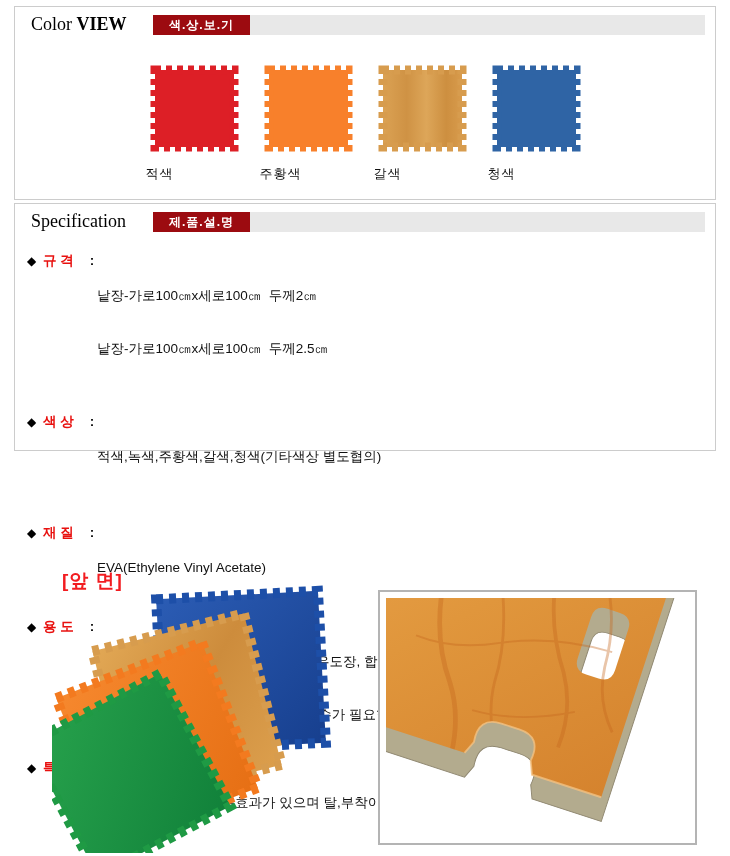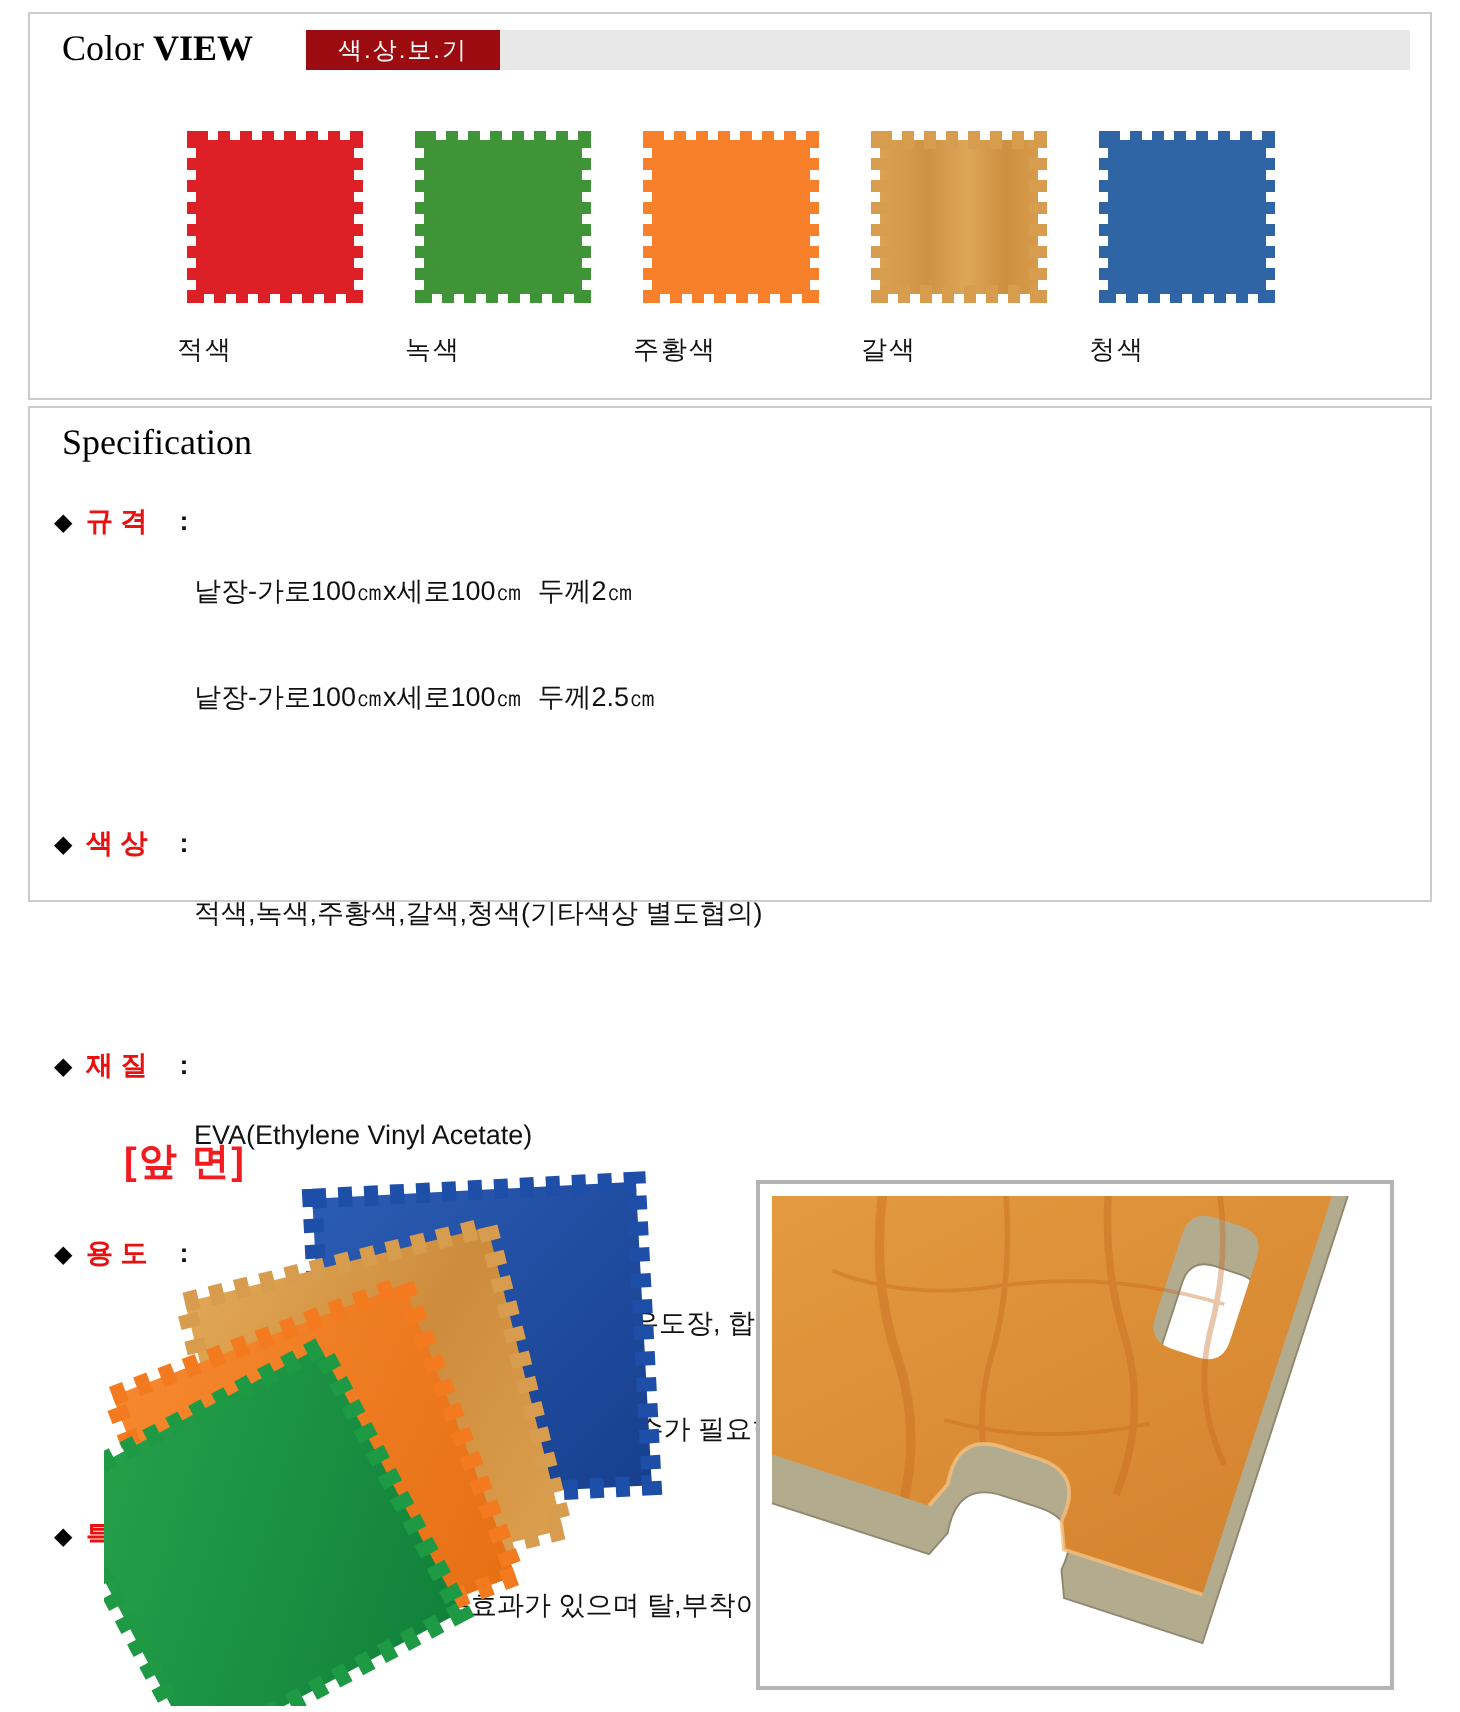--- a/index.html
+++ b/index.html
@@ -24,21 +24,21 @@
     font-family:"Liberation Serif","DejaVu Serif",serif;
     font-size:18px; color:#000; flex:0 0 122px; white-space:nowrap;
   }
   .panel-title .bold { font-weight:bold; }
   .header-bar {
     flex:1; height:20px; background:#e8e8e8;
     display:flex; align-items:stretch;
   }
   .header-badge {
     background:#9c0b10; color:#fff;
-    font-size:12px; font-weight:normal; letter-spacing:1px;
+    font-size:12px; font-weight:bold; letter-spacing:1px;
     padding:0 16px; display:flex; align-items:center; min-width:96px;
     justify-content:center;
   }
 
   
   .swatch-row {
     display:flex; justify-content:center; gap:17px; margin-top:26px;
   }
   .swatch { width:97px; }
   .swatch-label { margin-top:5px; font-size:13px; color:#111; letter-spacing:1px; }
@@ -84,27 +84,20 @@
   <div class="swatch-row">
     <div class="swatch">
       <svg width="97" height="95" viewBox="0 0 97 95">
         <rect x="9" y="9" width="79" height="77" stroke-width="9" stroke-dasharray="6 5" fill="#dd1f26"></rect>
         <rect x="9" y="9" width="79" height="77" stroke-width="9" stroke-dasharray="6 5" fill="none" stroke="#dd1f26"></rect>
       </svg>
       <div class="swatch-label">적색</div>
     </div>
     <div class="swatch">
       <svg width="97" height="95" viewBox="0 0 97 95">
-        <rect x="9" y="9" width="79" height="77" fill="#3e9437"></rect>
-        <rect x="9" y="9" width="79" height="77" stroke-width="9" stroke-dasharray="6 5" fill="none" stroke="#3e9437"></rect>
-      </svg>
-      <div class="swatch-label">녹색</div>
-    </div>
-    <div class="swatch">
-      <svg width="97" height="95" viewBox="0 0 97 95">
         <rect x="9" y="9" width="79" height="77" fill="#f8802b"></rect>
         <rect x="9" y="9" width="79" height="77" stroke-width="9" stroke-dasharray="6 5" fill="none" stroke="#f8802b"></rect>
       </svg>
       <div class="swatch-label">주황색</div>
     </div>
     <div class="swatch">
       <svg width="97" height="95" viewBox="0 0 97 95">
         <defs>
           <linearGradient id="woodsw" x1="0" y1="0" x2="1" y2="0">
             <stop offset="0" stop-color="#dba254"></stop>
@@ -125,20 +118,23 @@
         <rect x="9" y="9" width="79" height="77" stroke-width="9" stroke-dasharray="6 5" fill="none" stroke="#2f64a5"></rect>
       </svg>
       <div class="swatch-label">청색</div>
     </div>
   </div>
 </div>
 
 <div class="panel" id="spec-panel">
   <div class="panel-header">
     <div class="panel-title bold">Specification</div>
+    <div class="header-bar">
+      <div class="header-badge">제.품.설.명</div>
+    </div>
   </div>
 
   <div class="spec-list">
     <div class="spec-item mb20">
       <span class="d">◆</span>
       <span class="k">규 격</span>
       <span class="c">:</span>
       <div class="v">
         <div>낱장-가로100㎝x세로100㎝  두께2㎝</div>
         <div>낱장-가로100㎝x세로100㎝  두께2.5㎝</div>

